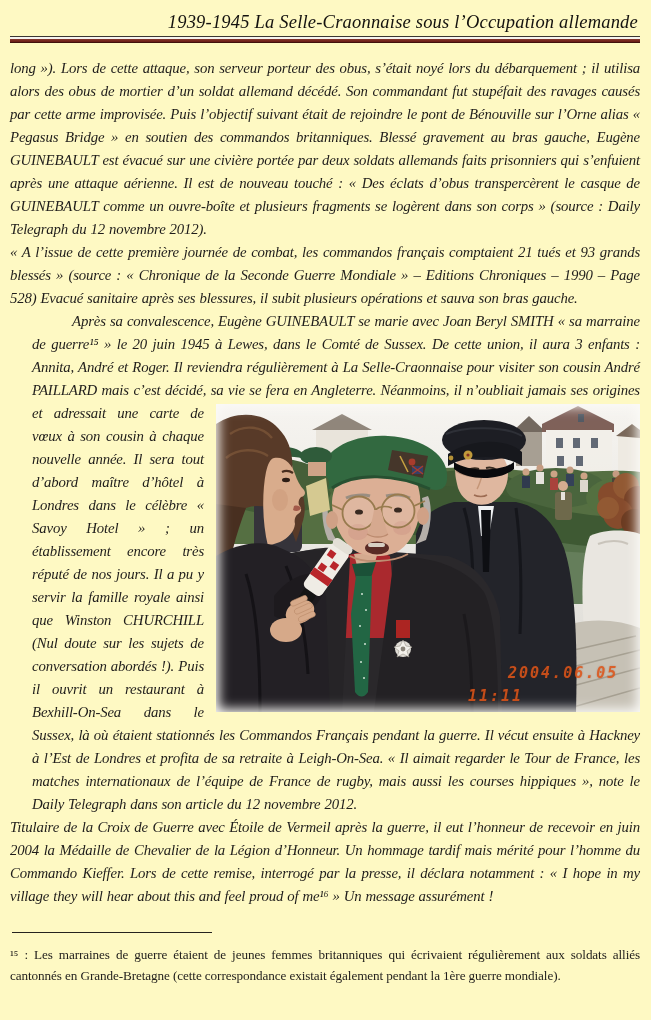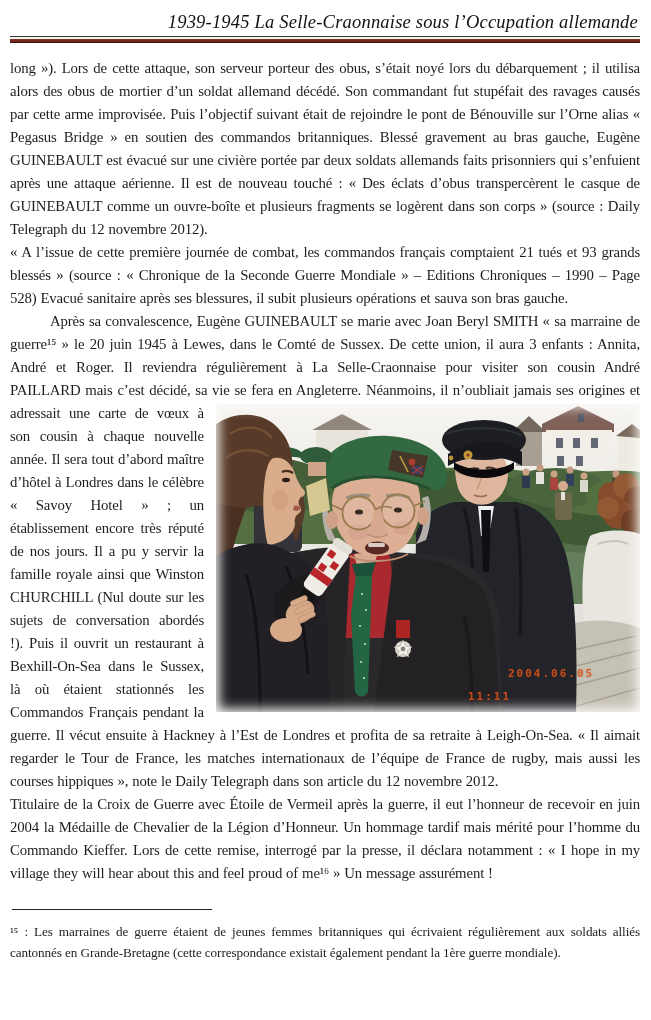--- a/index.html
+++ b/index.html
@@ -1,20 +1,20 @@
 <!DOCTYPE html>
 <html><head>
 <meta charset="utf-8">
 <style>
   html,body{margin:0;padding:0;background:#e9e9e7;}
   .page{
     position:relative;
     width:651px;height:1020px;
     margin:0 auto;
-    background:#ffffff;
+    background:#fef9c3;
     overflow:hidden;
     box-sizing:border-box;
     padding:12px 11px 0 10px;
     font-family:"Liberation Serif", serif;
     color:#1f1d1b;
   }
   .hdr-title{
     font-style:italic;
     font-size:18.5px;
     text-align:right;
@@ -24,51 +24,51 @@
   }
   .hdr-rule{
     margin-top:3px;
     height:7px;
     background:linear-gradient(180deg,
       #3a3632 0, #3a3632 1px,
       #f6f4ef 1px, #f6f4ef 2.5px,
       #8a3c30 2.5px, #6e2019 5.5px,
       #40120d 6.5px, #f6f4ef 7px);
   }
-  main{display:block;margin-top:14px;}
+  main{display:block;margin-top:14px;font-style:italic;}
   p.body{
     margin:0;
     font-size:14.8px;
     line-height:23px;
     text-align:justify;
     letter-spacing:-.15px;
     word-spacing:.4px;
   }
-  p.indent{text-indent:40px;}
+  p.indent{text-indent:40px;margin-left:22px;}
   h2.sect{
     margin:13px 0 14px 0;
     font-family:"Liberation Serif", serif;
     font-size:21.5px;
     font-weight:bold;
     color:#2c6fad;
     letter-spacing:.2px;
   }
   .photo-float{
     float:right;
     position:relative;
     width:424px;height:308px;
     margin:2px 0 8px 12px;
     overflow:hidden;
   }
   .photo-float svg{display:block;width:424px;height:308px;filter:blur(.3px) saturate(.92);}
   .ts-overlay{
     position:absolute;
     left:252px;top:258px;
     font-family:"DejaVu Sans Mono", monospace;
-    font-size:11px;
+    font-size:15px;
     font-weight:bold;
     color:#dd5418;
     letter-spacing:2px;
     opacity:.88;
     text-shadow:0 0 2px rgba(120,40,0,.35);
   }
   footer{margin-top:24px;}
   .fn-rule{
     width:200px;height:0;
     border-top:1.6px solid #26231f;

